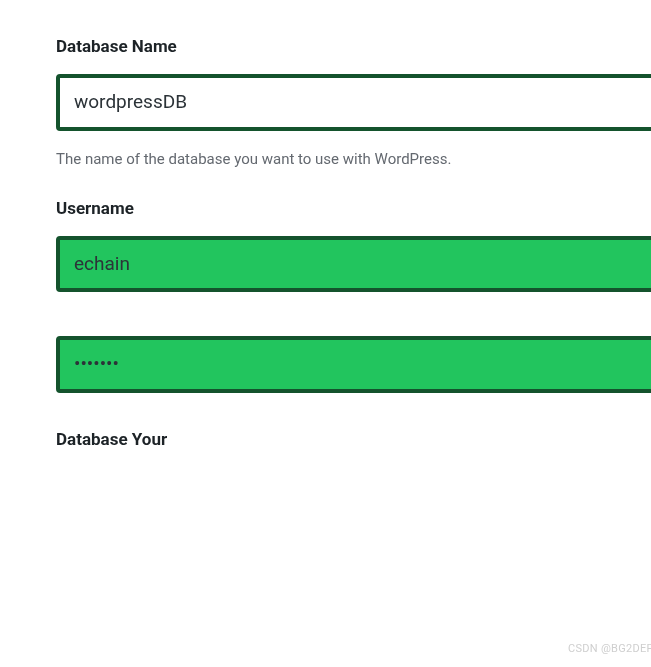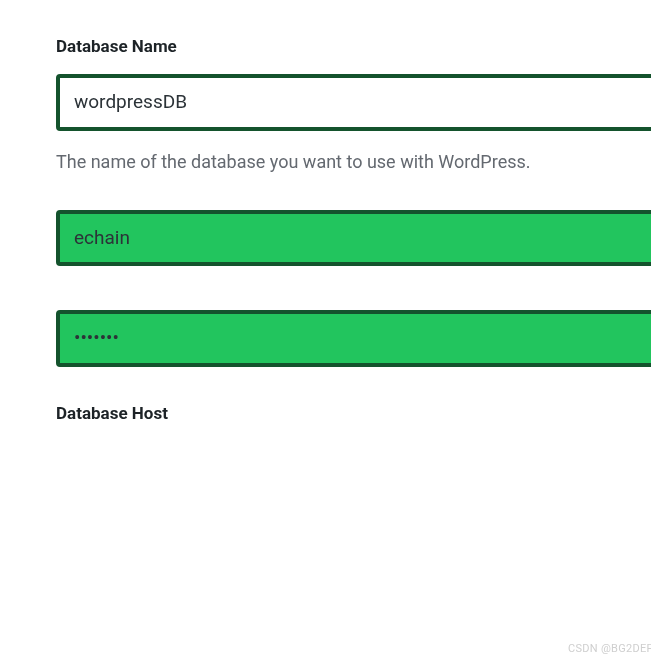--- a/index.html
+++ b/index.html
@@ -35,21 +35,21 @@
       border: 4px solid #14532d;
       border-radius: 4px;
       line-height: 1.4;
       font-family: inherit;
     }
     .field-input.autofill {
       background-color: #22c55e;
     }
     .field-description {
       margin-top: 10px;
-      font-size: 18px;
+      font-size: 15px;
       color: #646970;
       line-height: 1.4;
     }
     .watermark {
       position: absolute;
       bottom: 20px;
       right: 6px;
       font-size: 11px;
       color: #cfcfcf;
       letter-spacing: 0.3px;
@@ -58,24 +58,25 @@
 </head>
 <body>
 
 <div class="form-field">
   <label class="field-label">Database Name</label>
   <input type="text" class="field-input" value="wordpressDB" style="">
   <p class="field-description">The name of the database you want to use with WordPress.</p>
 </div>
 
 <div class="form-field">
+  <label class="field-label">Username</label>
   <input type="text" class="field-input autofill" value="echain" style="">
 </div>
 
 <div class="form-field">
   <input type="text" class="field-input autofill" value="•••••••" style="">
 </div>
 
 <div class="form-field">
-  <label class="field-label">Database Host</label>
+  <label class="field-label">Database Your</label>
 </div>
 
 <div class="watermark">CSDN @BG2DEF</div>
 
 </body></html>

